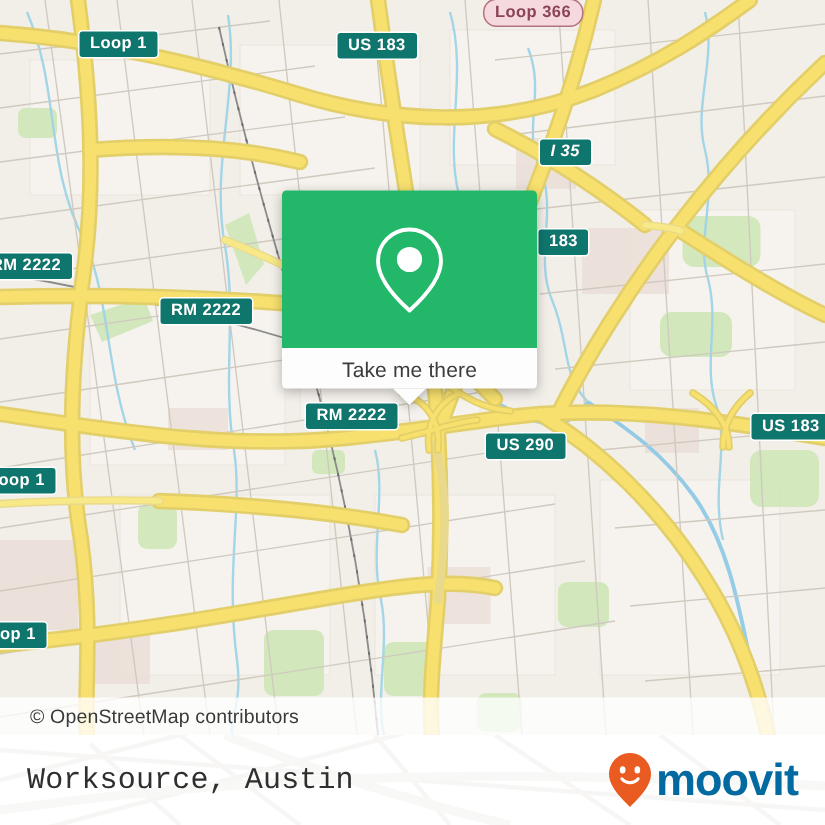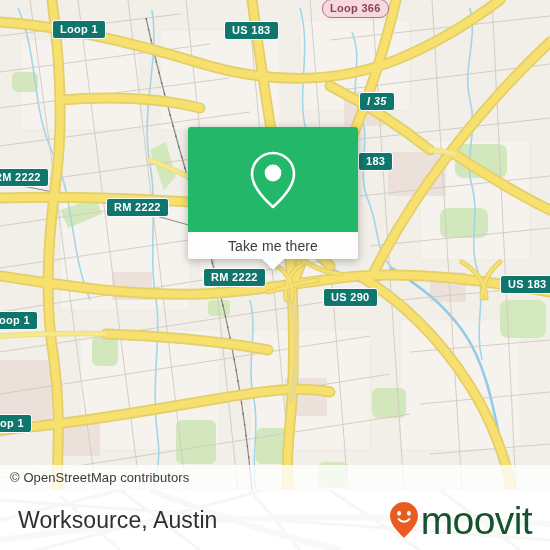--- a/index.html
+++ b/index.html
@@ -73,21 +73,21 @@
   
   #attribution {
     position: absolute;
     left: 0;
     top: 465px;
     width: 550px;
     height: 25px;
     background: rgba(255,255,255,0.78);
     display: flex;
     align-items: center;
-    padding-left: 10px;
+    padding-left: 20px;
     font-size: 13px;
     color: #3a3a3a;
     letter-spacing: 0.1px;
   }
 
   
   #callout {
     position: absolute;
     left: 188px;
     top: 127px;
@@ -131,33 +131,34 @@
     position: absolute;
     left: 0; top: 490px;
     width: 550px; height: 60px;
     display: flex;
     align-items: center;
     justify-content: space-between;
     padding: 0 18px 0 18px;
     background: transparent;
   }
   #place-name {
-    font-size: 23px;
+    font-size: 20px;
     color: #2f2f2f;
     letter-spacing: 0.1px;
+    font-family: Liberation Mono, monospace;
   }
   #brand {
     display: flex;
     align-items: center;
     gap: 2px;
   }
   #brand-word {
-    font-size: 39px;
-    font-weight: normal;
-    color: #14532d;
+    font-size: 30px;
+    font-weight: bold;
+    color: #0369a1;
     letter-spacing: -0.6px;
     line-height: 31px;
   }
 </style>
 </head>
 <body>
 
 <div id="app">
 
   <div id="map-area">

